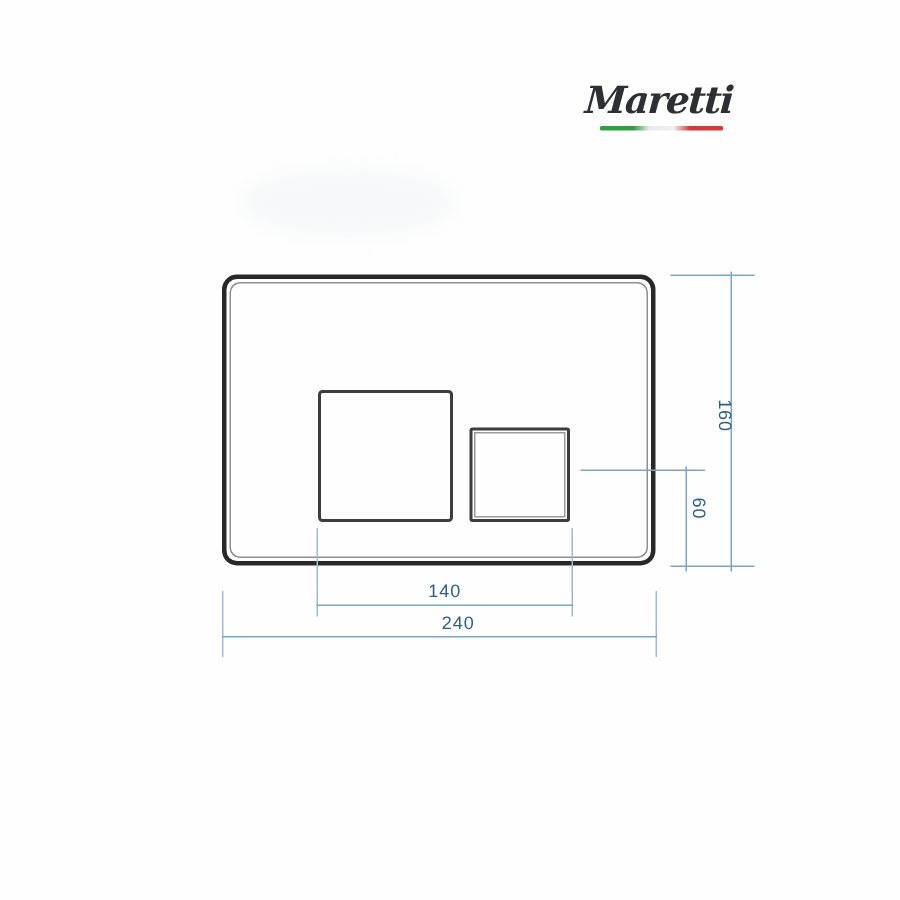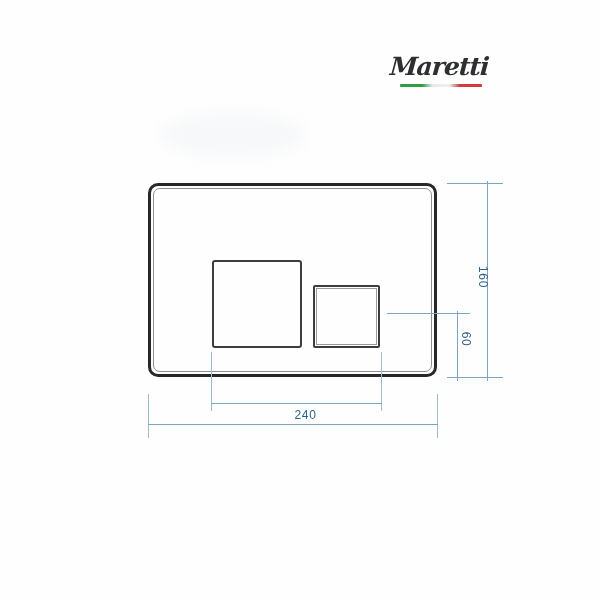--- a/index.html
+++ b/index.html
@@ -81,19 +81,20 @@
   <div class="dline v" style="left:487px;top:181px;height:200px;"></div>
   <div class="dlabel rot" style="left:483px;top:277px;">160</div>
 
   <div class="dline h" style="left:387px;top:313px;width:83px;"></div>
   <div class="dline v" style="left:457px;top:311px;height:70px;"></div>
   <div class="dlabel rot" style="left:466px;top:339px;">60</div>
 
   <div class="dline v ext" style="left:211px;top:352px;height:59px;"></div>
   <div class="dline v ext" style="left:381px;top:352px;height:59px;"></div>
   <div class="dline h" style="left:211px;top:403px;width:171px;"></div>
+  <div class="dlabel hcenter" style="left:211px;top:388px;width:171px;">140</div>
 
   <div class="dline v ext" style="left:148px;top:394px;height:44px;"></div>
   <div class="dline v ext" style="left:437px;top:394px;height:44px;"></div>
   <div class="dline h" style="left:148px;top:424px;width:290px;"></div>
   <div class="dlabel hcenter" style="left:148px;top:409px;width:315px;">240</div>
 
 </div>
 
 </body></html>

